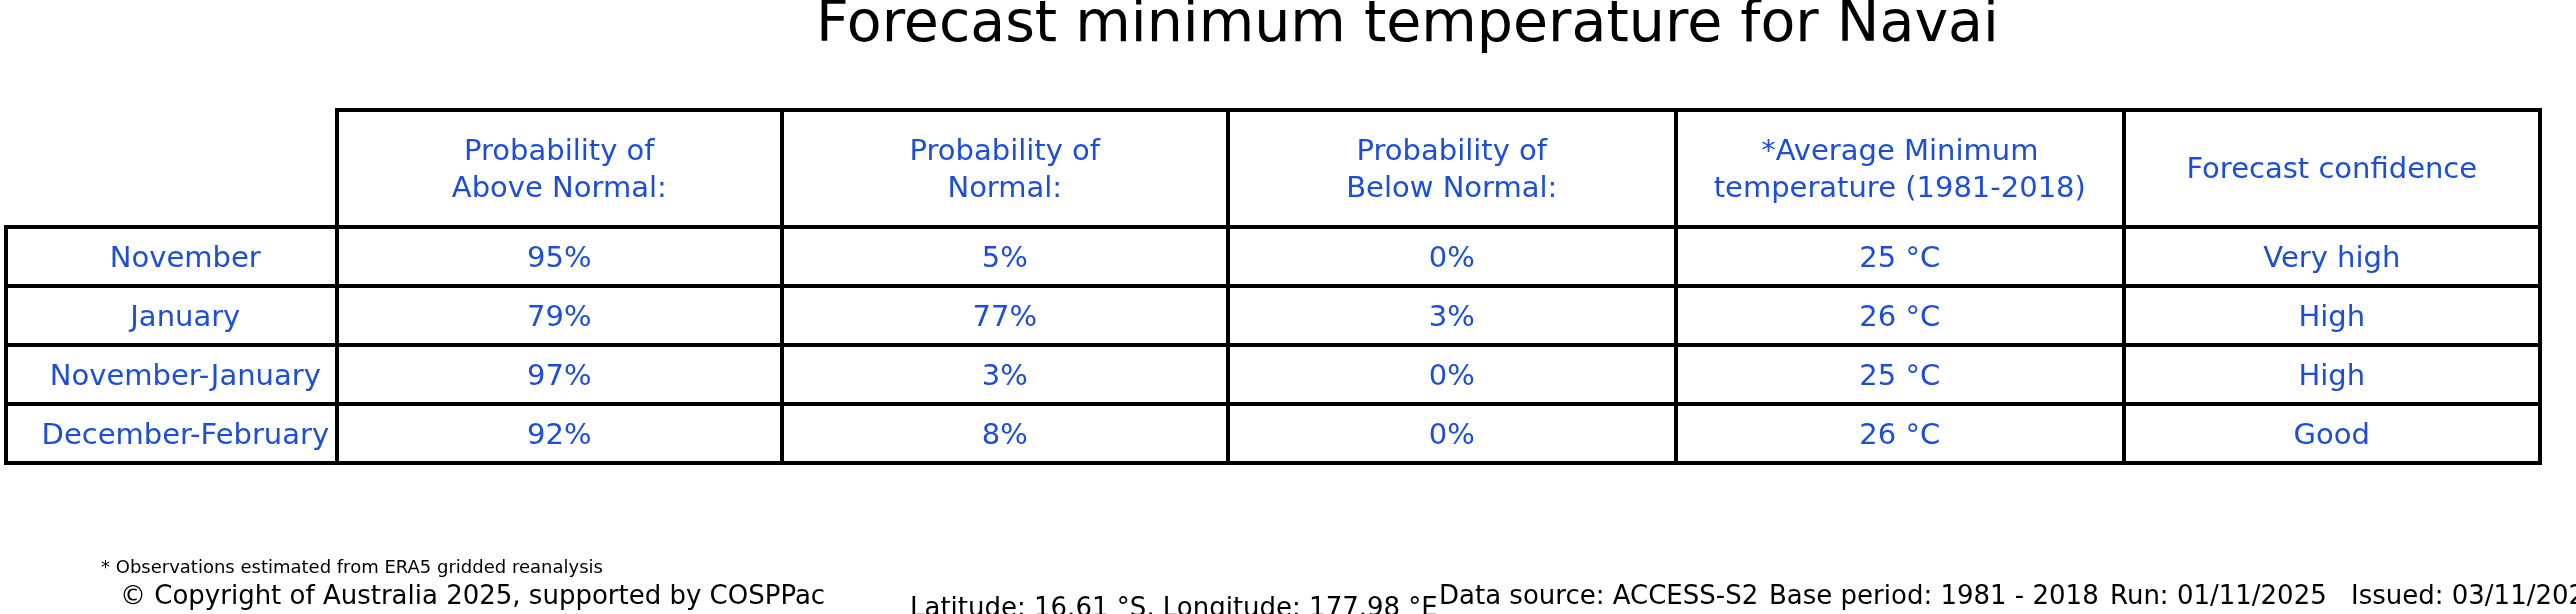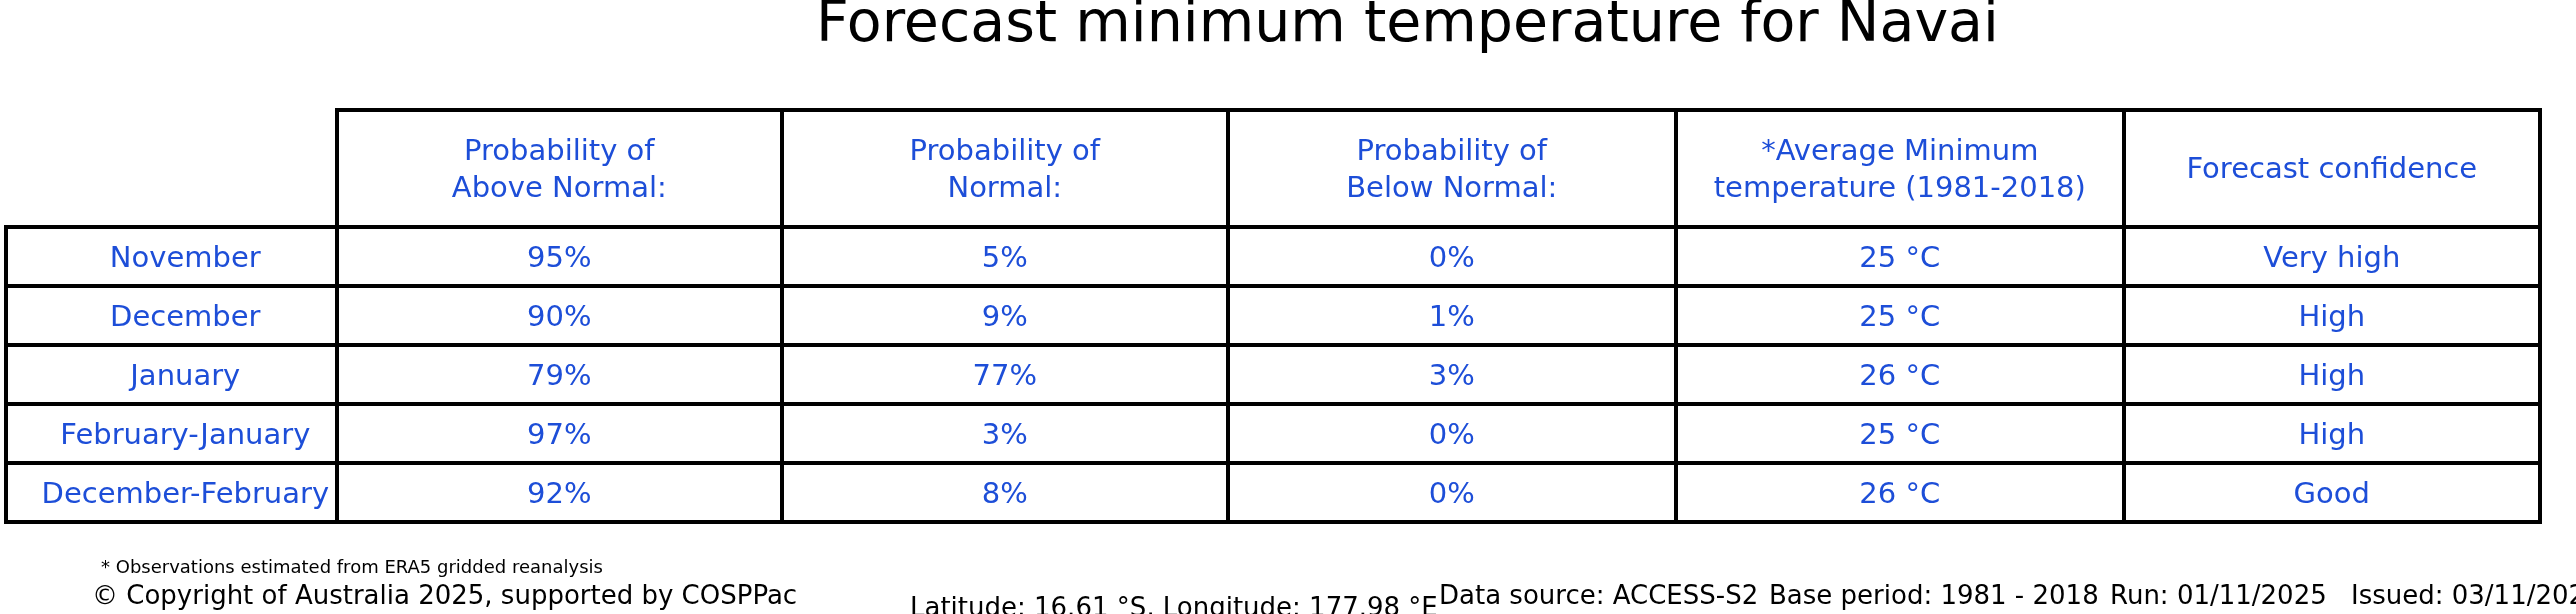--- a/index.html
+++ b/index.html
@@ -55,21 +55,21 @@
     font-size: 18px;
     white-space: nowrap;
     margin-top: 8px;
   }
   .footer-item {
     position: absolute;
     top: 580px;
     font-size: 26px;
     white-space: nowrap;
   }
-  .footer-copyright  { left: 92px;  }
+  .footer-copyright  { left: 120px;  }
   .footer-location   { left: 910px; margin-top: 12px;  }
   .footer-source     { left: 1439px; }
   .footer-baseperiod { left: 1769px; text-align: center; }
   .footer-run        { left: 2110px; }
   .footer-issued     { left: 2351px; }
 </style>
 </head>
 <body>
 
 <div class="figure">
@@ -112,37 +112,29 @@
     <tbody>
       <tr class="data-row">
         <td class="row-label">November</td>
         <td>95%</td>
         <td>5%</td>
         <td>0%</td>
         <td>25 °C</td>
         <td>Very high</td>
       </tr>
       <tr class="data-row">
-        <td class="row-label">December</td>
-        <td>90%</td>
-        <td>9%</td>
-        <td>1%</td>
-        <td>25 °C</td>
-        <td>High</td>
-      </tr>
-      <tr class="data-row">
         <td class="row-label">January</td>
         <td>79%</td>
         <td>77%</td>
         <td>3%</td>
         <td>26 °C</td>
         <td>High</td>
       </tr>
       <tr class="data-row">
-        <td class="row-label">February-January</td>
+        <td class="row-label">November-January</td>
         <td>97%</td>
         <td>3%</td>
         <td>0%</td>
         <td>25 °C</td>
         <td>High</td>
       </tr>
       <tr class="data-row">
         <td class="row-label">December-February</td>
         <td>92%</td>
         <td>8%</td>

